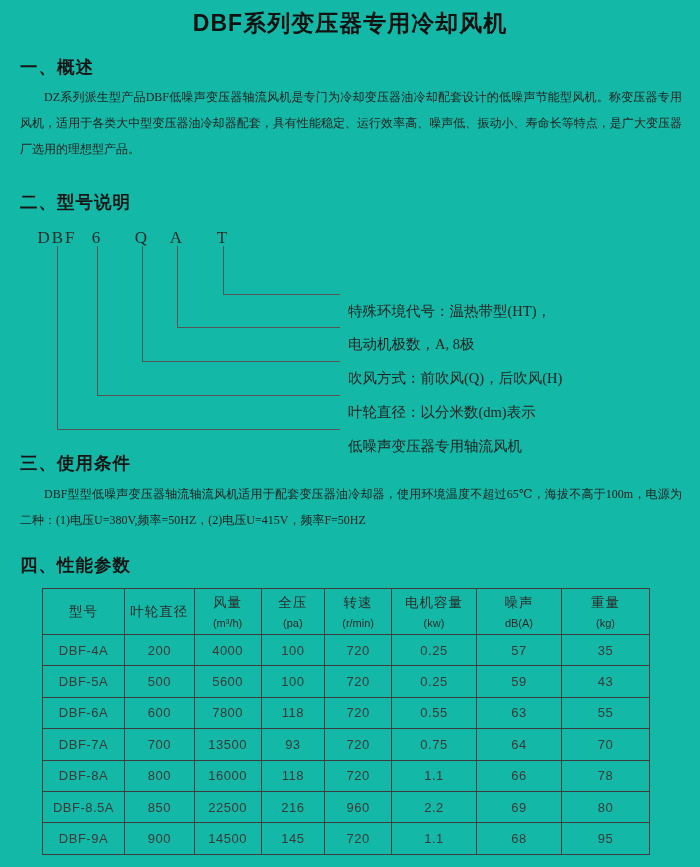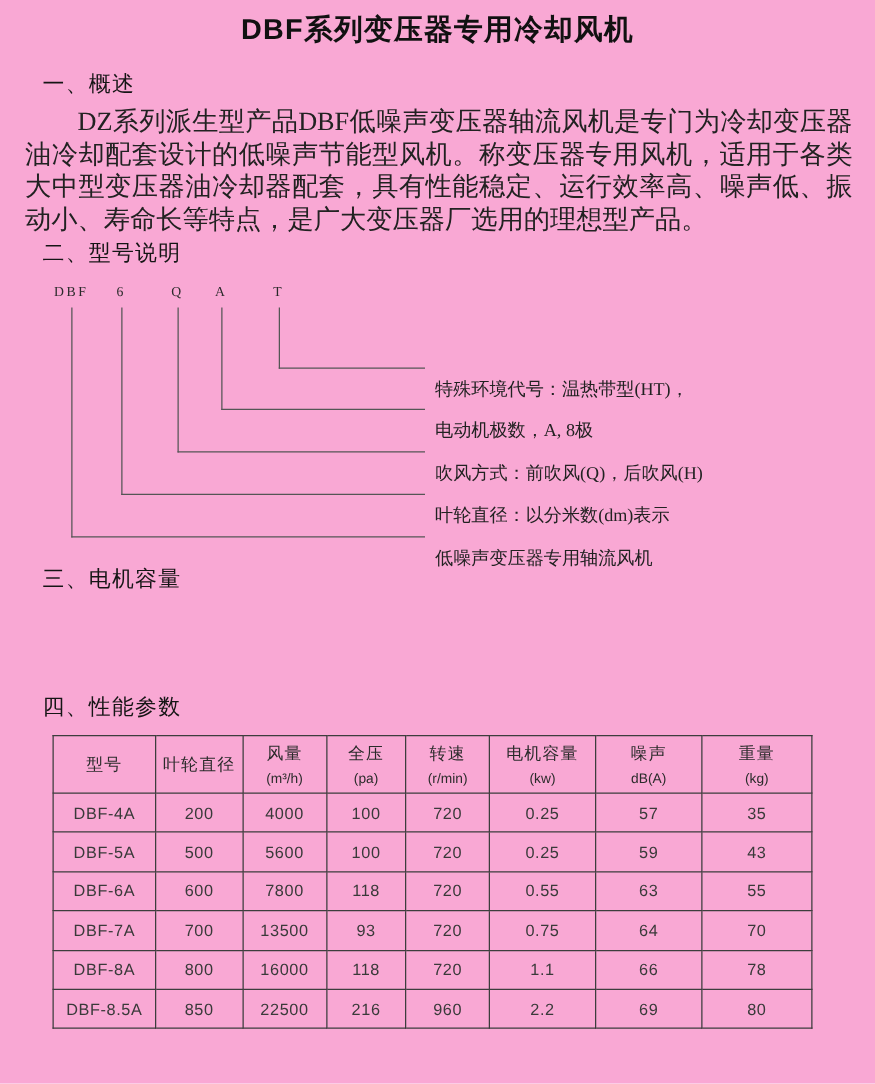--- a/index.html
+++ b/index.html
@@ -1,73 +1,72 @@
 <!DOCTYPE html>
 <html><head>
 <meta charset="utf-8">
 <style>
   * { margin: 0; padding: 0; box-sizing: border-box; }
   html, body { background: #fff; }
   .page {
     position: relative;
     width: 700px;
     height: 867px;
-    background: #f9a8d4;
+    background: #14b8a6;
     color: #1c1c1c;
     font-family: "Liberation Serif", "DejaVu Serif", serif;
     overflow: hidden;
   }
   .page-title {
     position: absolute;
     top: 8px; left: 0; width: 100%;
     text-align: center;
     font-family: "Liberation Sans", "DejaVu Sans", sans-serif;
     font-weight: bold;
     font-size: 23px;
     letter-spacing: 1px;
     color: #111;
   }
   .section-heading {
     position: absolute;
     left: 20px;
     font-family: "Liberation Sans", "DejaVu Sans", sans-serif;
-    font-weight: normal;
+    font-weight: bold;
     font-size: 17.5px;
     color: #151515;
     letter-spacing: 1px;
-    margin-left: 14px;
   }
   .h-overview    { top: 55px; }
   .h-model       { top: 190px; text-align: center; }
   .h-usage       { top: 451px; }
   .h-performance { top: 553px; }
   .body-par {
     position: absolute;
     left: 20px;
     width: 662px;
-    font-size: 21px;
+    font-size: 12px;
     line-height: 26px;
     text-indent: 2em;
     text-align: justify;
     color: #222;
   }
   .p-overview { top: 84px; }
   .p-usage    { top: 481px; }
 
   
   .diagram {
     position: absolute;
     top: 222px; left: 0;
     width: 700px; height: 228px;
   }
   .code-part {
     position: absolute;
     top: 6px;
     transform: translateX(-50%);
-    font-size: 11px;
+    font-size: 17px;
     letter-spacing: 2px;
     color: #2a2a2a;
     white-space: nowrap;
   }
   .cp-0 { left: 57px; }
   .cp-1 { left: 97px; }
   .cp-2 { left: 142px; }
   .cp-3 { left: 177px; }
   .cp-4 { left: 223px; }
   .conn {
@@ -156,21 +155,22 @@
     <div class="conn conn-3"></div>
     <div class="conn conn-4"></div>
 
     <span class="dlabel dl-0">特殊环境代号：温热带型(HT)，</span>
     <span class="dlabel dl-1">电动机极数，A, 8极</span>
     <span class="dlabel dl-3">叶轮直径：以分米数(dm)表示</span>
     <span class="dlabel dl-2">吹风方式：前吹风(Q)，后吹风(H)</span>
     <span class="dlabel dl-4">低噪声变压器专用轴流风机</span>
   </div>
 
-  <div class="section-heading h-usage">三、电机容量</div>
+  <div class="section-heading h-usage">三、使用条件</div>
+  <p class="body-par p-usage">DBF型型低噪声变压器轴流轴流风机适用于配套变压器油冷却器，使用环境温度不超过65℃，海拔不高于100m，电源为二种：(1)电压U=380V,频率=50HZ，(2)电压U=415V，频率F=50HZ</p>
 
   <div class="section-heading h-performance">四、性能参数</div>
 
   <table class="perf-table">
     <colgroup>
       <col style="width:13.5%">
         <col style="width:11.5%">
         <col style="width:11%">
         <col style="width:10.5%">
       <col style="width:11%">
@@ -244,16 +244,26 @@
         <tr>
           <td>DBF-8.5A</td>
           <td>850</td>
           <td>22500</td>
           <td>216</td>
           <td>960</td>
           <td>2.2</td>
           <td>69</td>
           <td>80</td>
         </tr>
+        <tr>
+          <td>DBF-9A</td>
+          <td>900</td>
+          <td>14500</td>
+          <td>145</td>
+          <td>720</td>
+          <td>1.1</td>
+          <td>68</td>
+          <td>95</td>
+        </tr>
       </tbody>
   </table>
 
 </div>
 
 </body></html>

